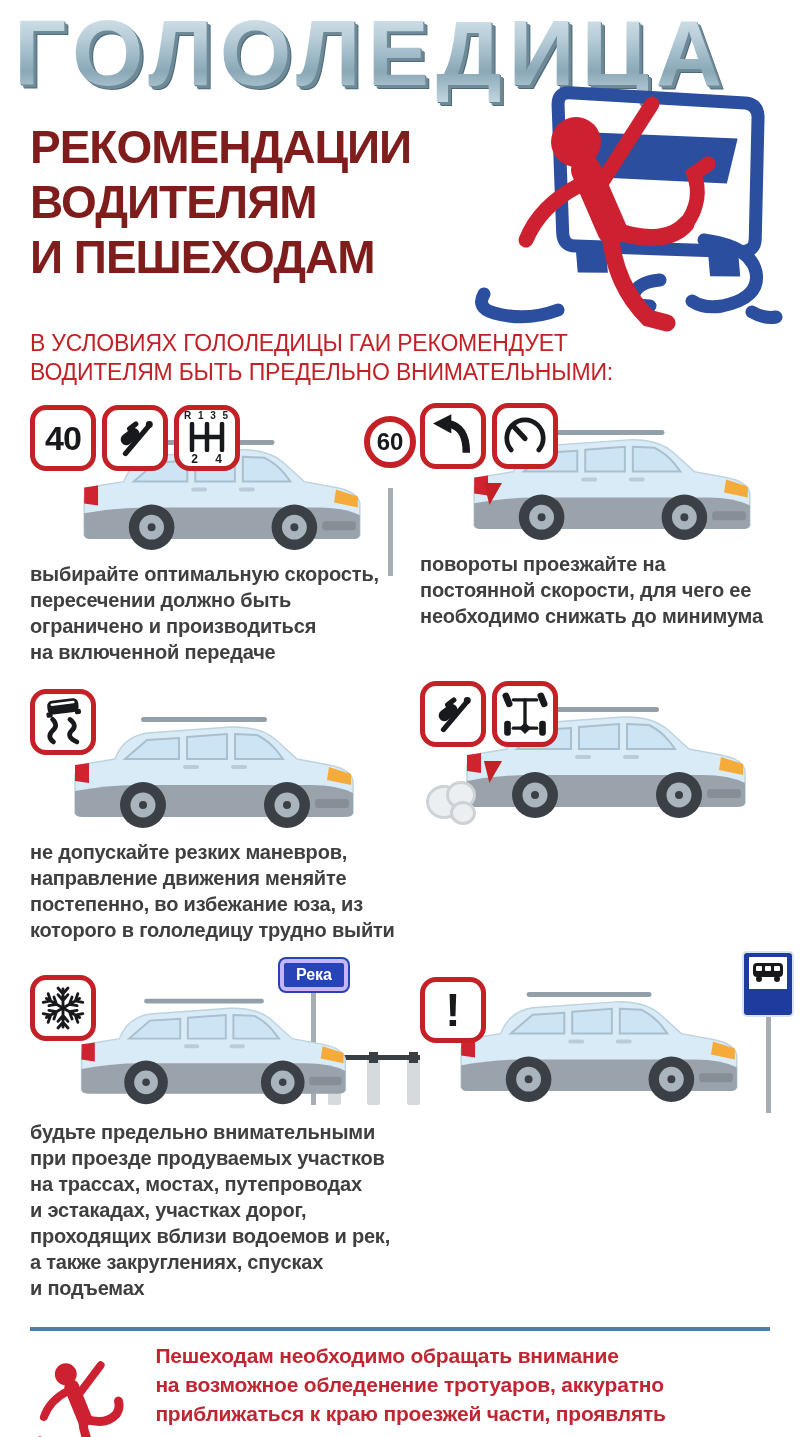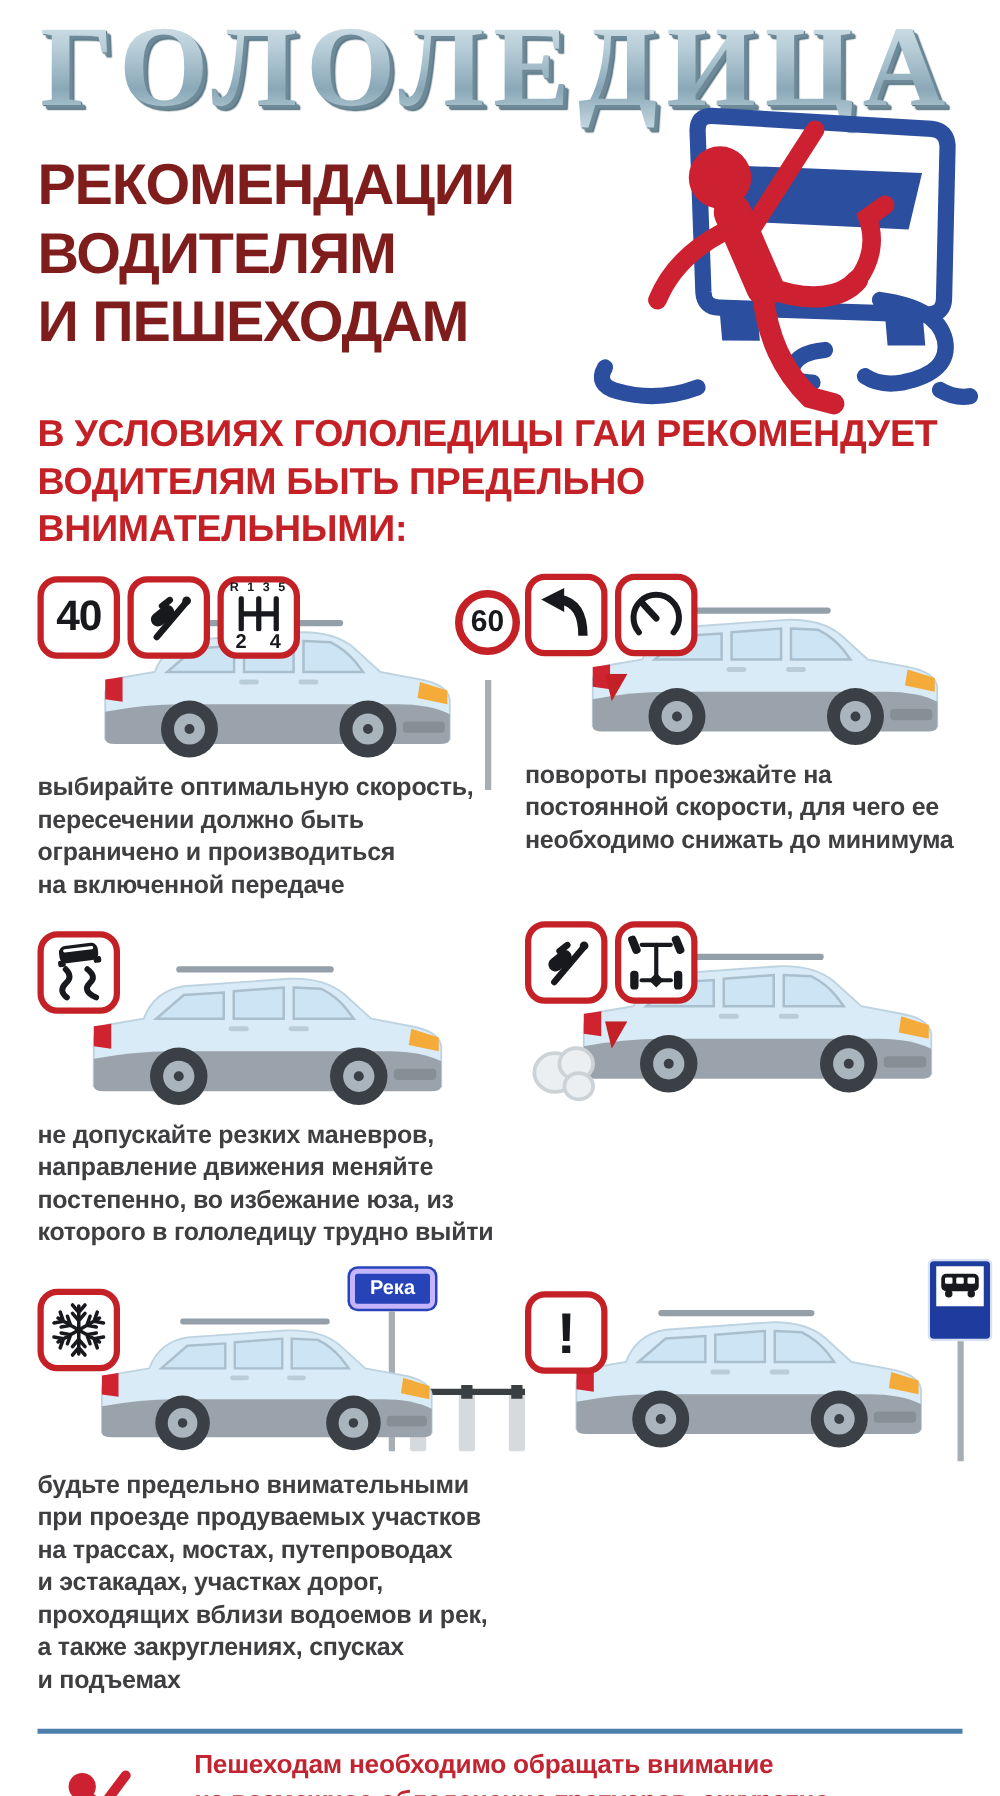--- a/index.html
+++ b/index.html
@@ -5,40 +5,40 @@
   html,body{margin:0;padding:0;}
   body{
     width:800px;height:1437px;overflow:hidden;background:#ffffff;
     font-family:"Liberation Sans","DejaVu Sans",sans-serif;
     -webkit-font-smoothing:antialiased;
   }
   .page{width:800px;height:1437px;position:relative;}
 
   
   .ice-title{
-    padding:6px 0 0 32px;
-    font-family:Liberation Serif, serif;
+    padding:6px 0 0 14px;
+    font-family:Liberation Sans, sans-serif;
     font-weight:900;font-size:92px;line-height:1.04;letter-spacing:7px;
     background:linear-gradient(180deg,#e3eef3 0%,#b7cdd8 38%,#8aa8b7 70%,#c3d6df 100%);
     -webkit-background-clip:text;background-clip:text;
     -webkit-text-fill-color:transparent;color:transparent;
     filter:drop-shadow(3px 3px 0 #6e8a98) drop-shadow(1px 1px 0 #4f6b79);
     white-space:nowrap;
   }
   .header-row{display:flex;padding-left:30px;height:205px;margin-top:8px;}
   .subtitle{
     font-weight:700;font-size:46px;line-height:1.2;letter-spacing:-1px;
     color:#7f1d1d;flex:0 0 430px;padding-top:10px;
   }
   .header-art{flex:1;position:relative;}
   .header-art svg{position:absolute;right:6px;top:-32px;}
 
   .gai-heading{
     margin:14px 0 16px 30px;
-    font-weight:700;font-size:30px;line-height:1.27;color:#c42127;
+    font-weight:400;font-size:23px;line-height:1.27;color:#c42127;
     white-space:pre-line;letter-spacing:-0.2px;
   }
 
   
   .tips{display:grid;grid-template-columns:390px 380px;padding-left:30px;}
   .card{margin-bottom:16px;}
   .scene{position:relative;}
   .s-r1{height:150px;}
   .s-r2{height:140px;}
   .s-r3{height:152px;}
@@ -49,21 +49,21 @@
   .card .tip-text{margin-right:14px;}
 
   .icon-row{position:absolute;display:flex;gap:6px;z-index:3;justify-content:flex-end;}
   .sign-box{
     width:66px;height:66px;background:#fff;border:5px solid #c42127;
     border-radius:16px;display:flex;align-items:center;justify-content:center;
     flex-direction:column;box-sizing:border-box;
   }
   .sign40{font-weight:700;font-size:34px;color:#17191c;letter-spacing:-1px;}
   .gear-top{font-weight:700;font-size:10px;color:#17191c;letter-spacing:2px;line-height:1;margin-bottom:1px;}
-  .gear-bottom{font-weight:700;font-size:16px;color:#17191c;letter-spacing:7px;line-height:1;margin-top:1px;padding-left:6px;}
+  .gear-bottom{font-weight:700;font-size:12px;color:#17191c;letter-spacing:7px;line-height:1;margin-top:1px;padding-left:6px;}
   .tail{position:absolute;width:18px;height:22px;background:#c42127;
         clip-path:polygon(0 0,100% 0,30% 100%);z-index:2;}
 
   .car{position:absolute;bottom:0;z-index:1;}
 
   .pole{width:5px;background:#a6adb3;margin:0 auto;}
   .pole-sign{position:absolute;display:flex;flex-direction:column;align-items:center;z-index:0;}
   .circle-sign{
     width:52px;height:52px;border-radius:50%;background:#fff;border:6px solid #c42127;
     display:flex;align-items:center;justify-content:center;

